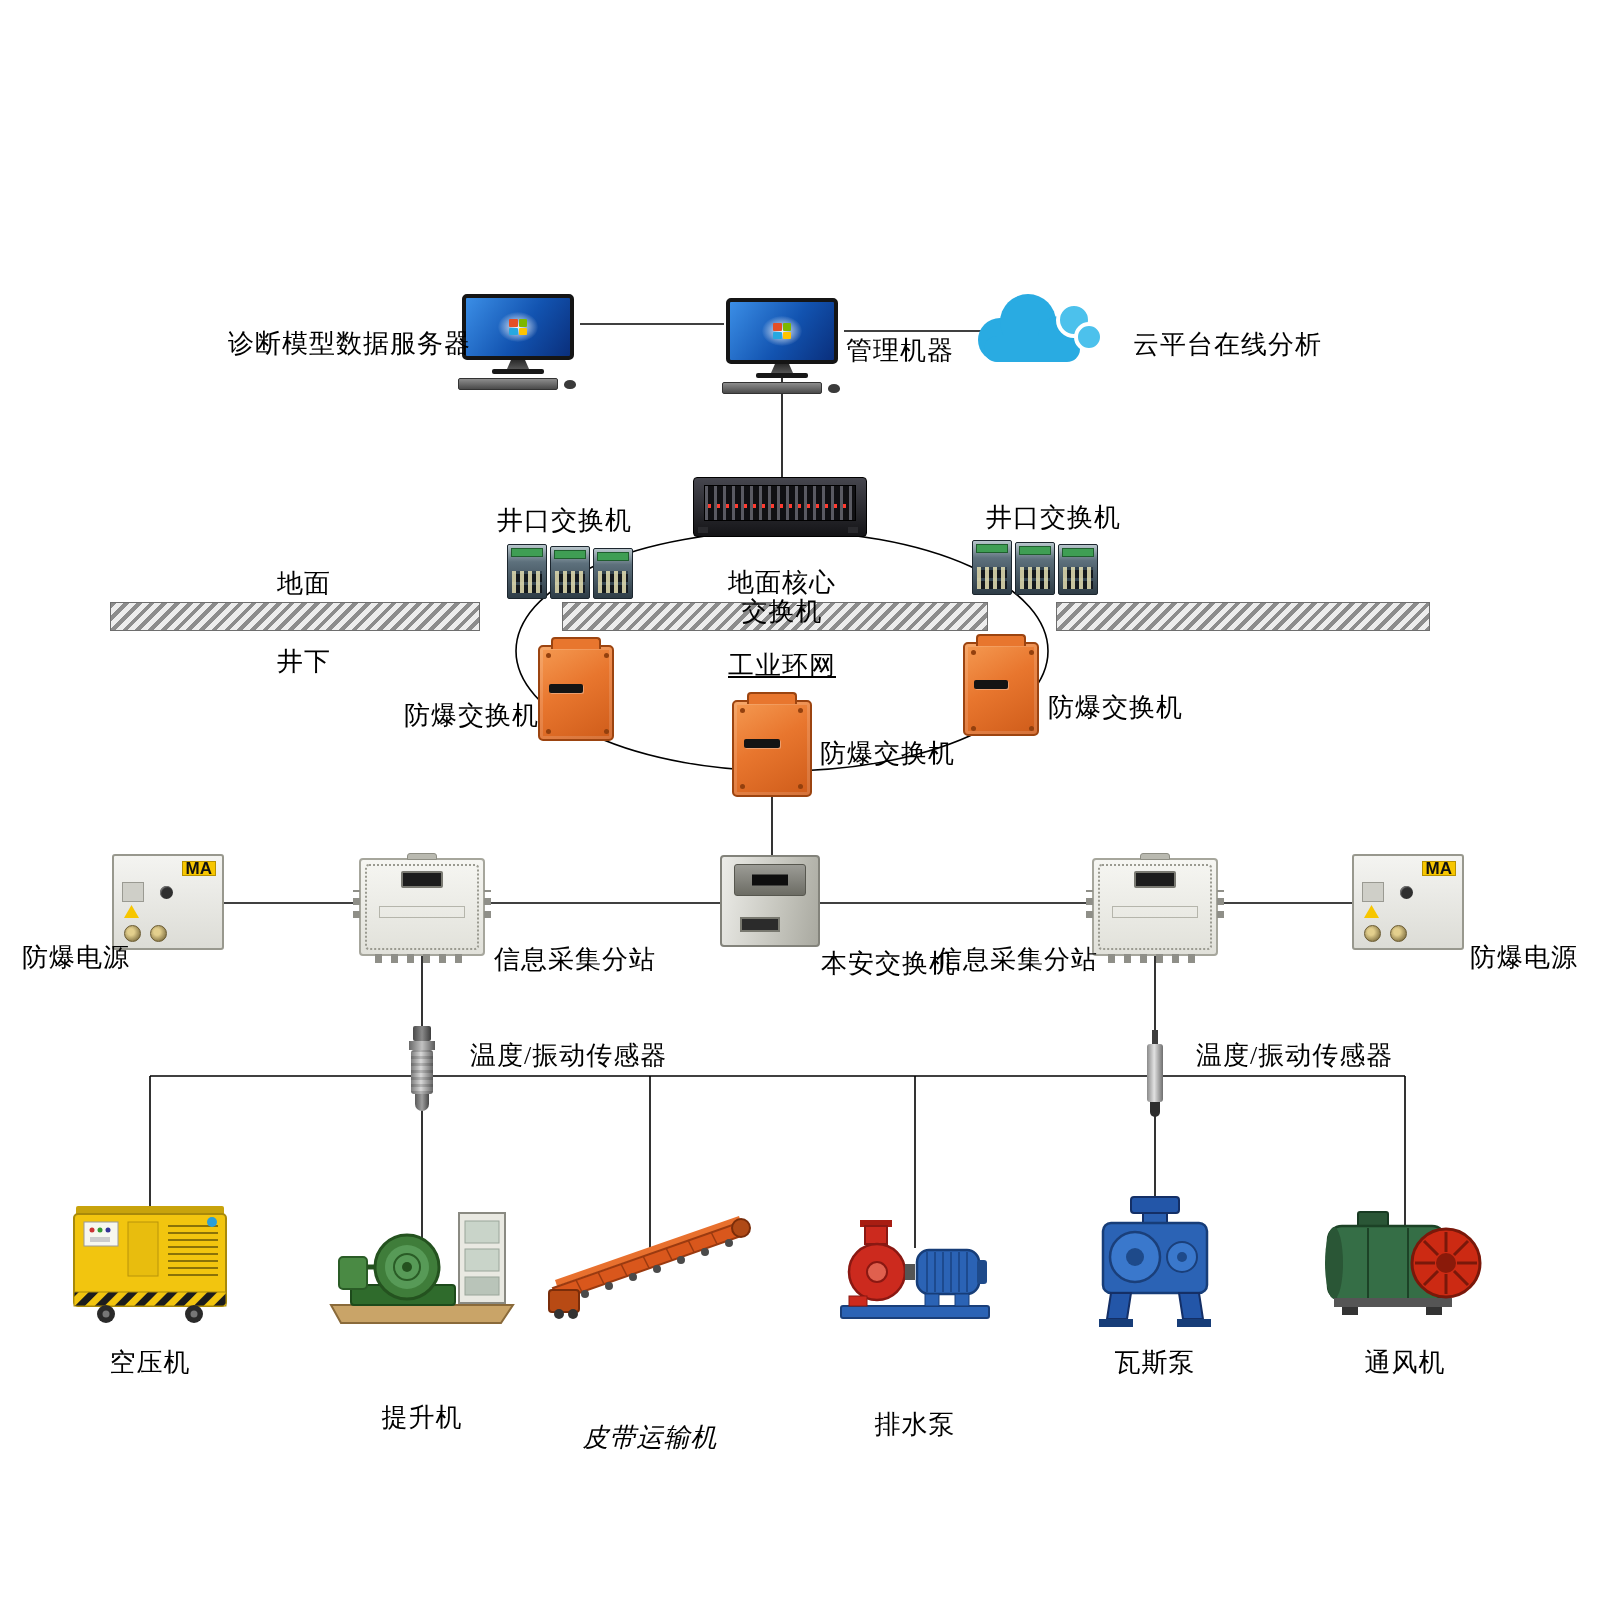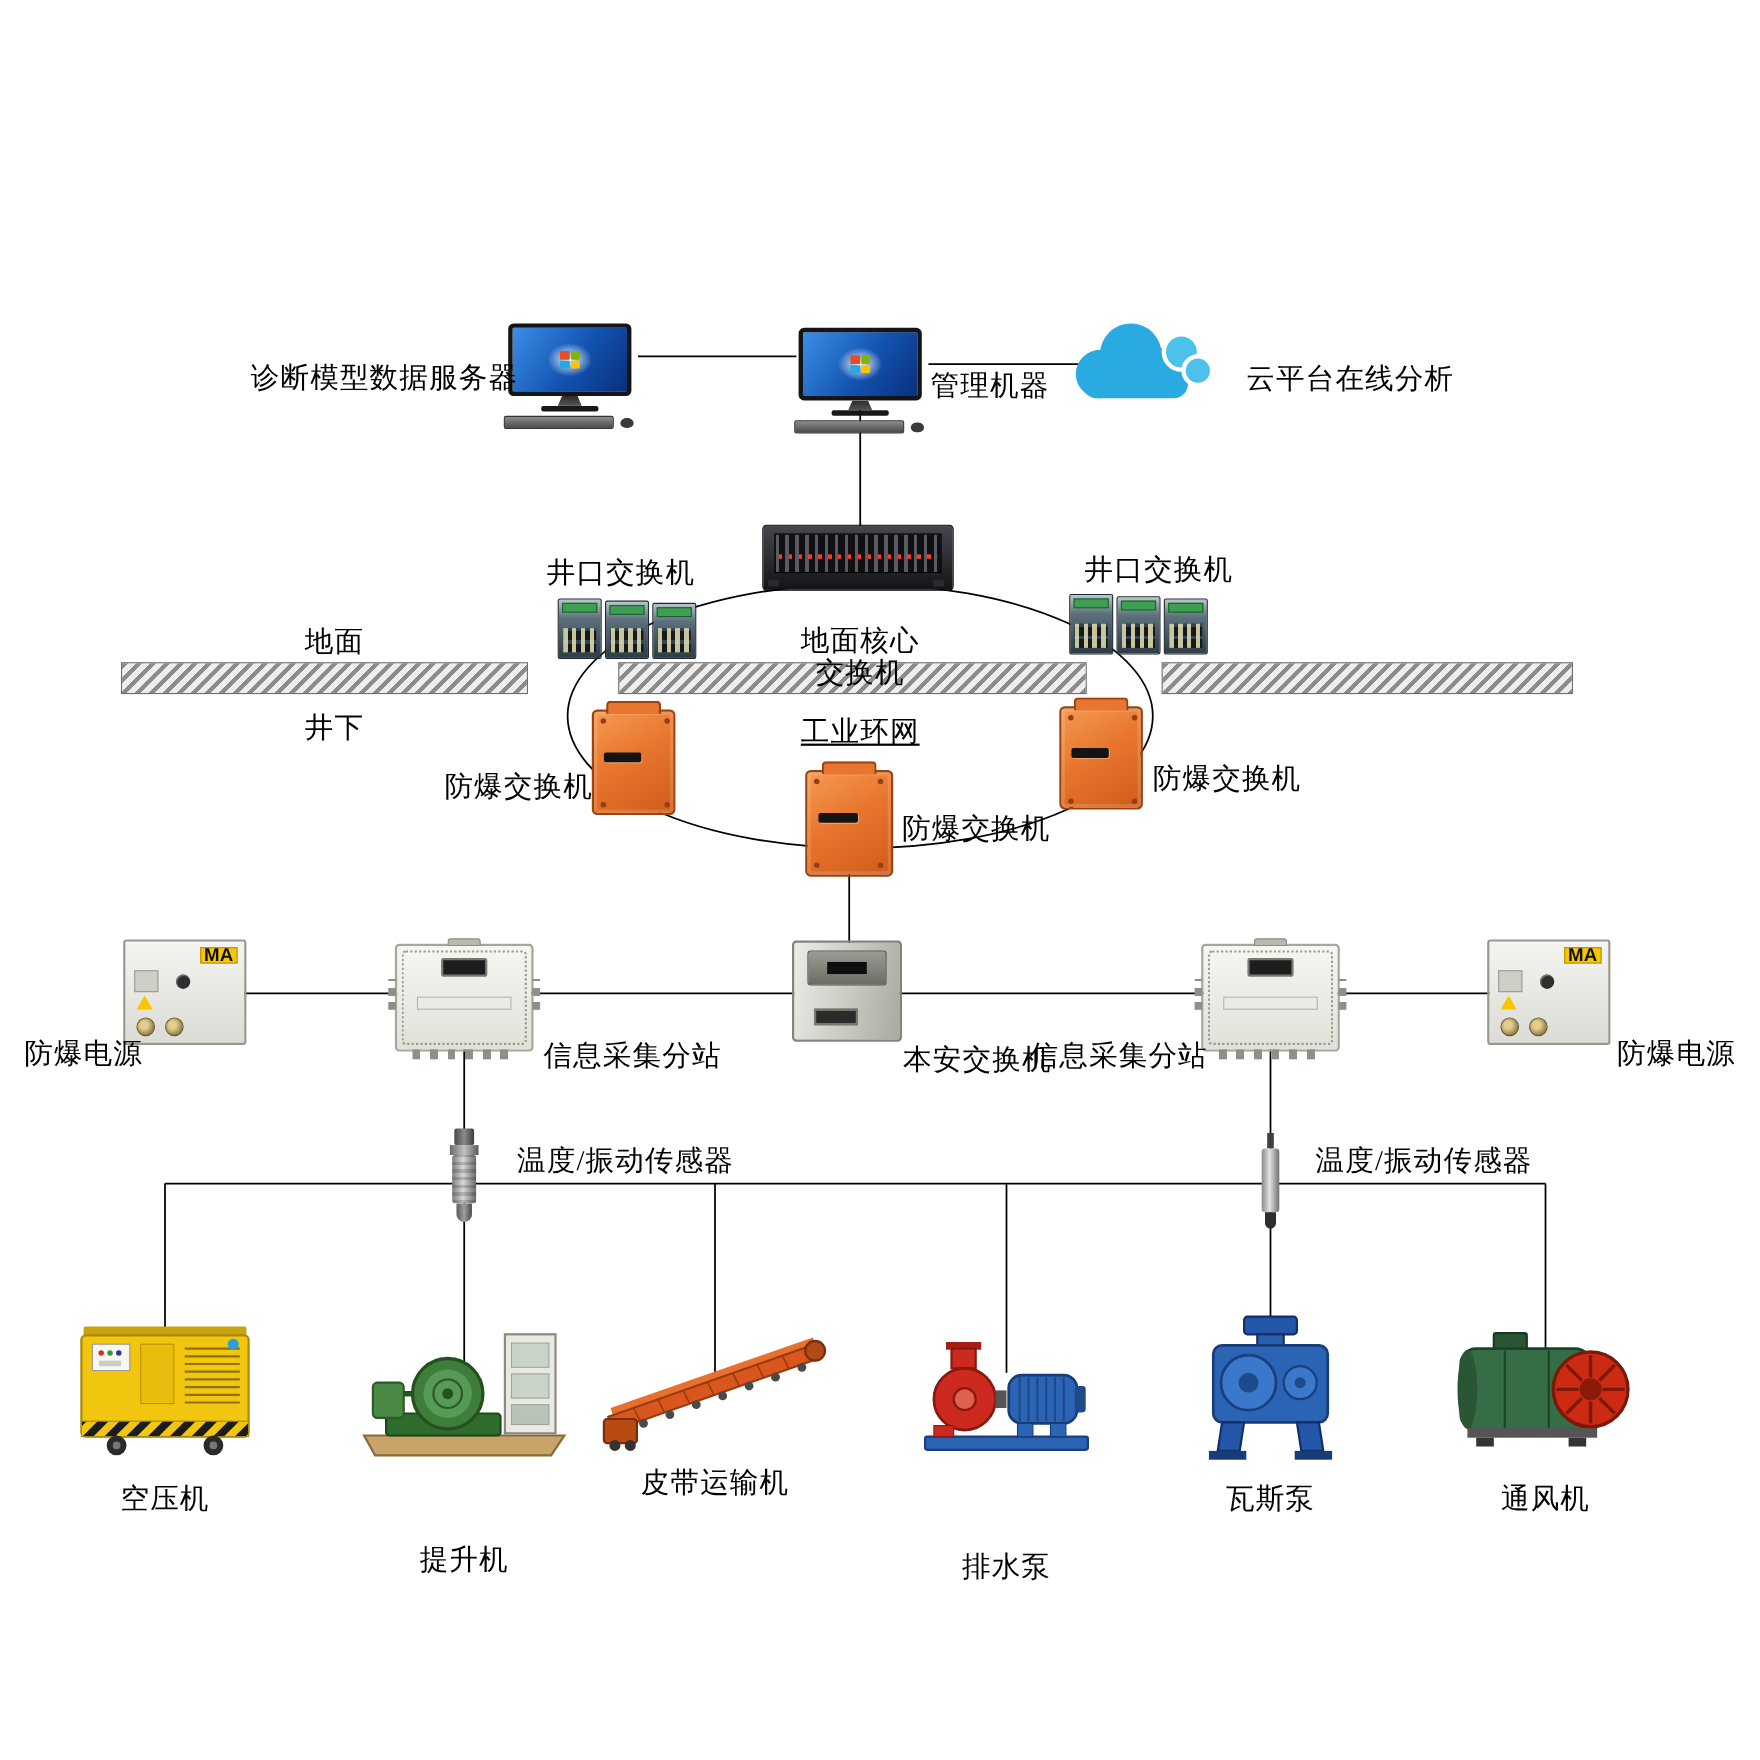--- a/index.html
+++ b/index.html
@@ -441,18 +441,18 @@
           <line x1="116" y1="57" x2="102" y2="43"></line>
         <line x1="124" y1="54" x2="124" y2="34"></line>
           <line x1="132" y1="57" x2="146" y2="43"></line>
       </g>
       <circle cx="124" cy="65" r="10" fill="#8a1a0a"></circle>
     </svg>
   </div>
 
   <div class="label center" style="left:50px;top:1345px;width:200px;">空压机</div>
   <div class="label center" style="left:322px;top:1400px;width:200px;">提升机</div>
-  <div class="label center" style="left:550px;top:1330px;width:200px;">皮带运输机</div>
+  <div class="label center" style="left:550px;top:1420px;width:200px;font-style:italic;">皮带运输机</div>
   <div class="label center" style="left:815px;top:1407px;width:200px;">排水泵</div>
   <div class="label center" style="left:1055px;top:1345px;width:200px;">瓦斯泵</div>
   <div class="label center" style="left:1305px;top:1345px;width:200px;">通风机</div>
 
 </div>
 
 </body></html>

